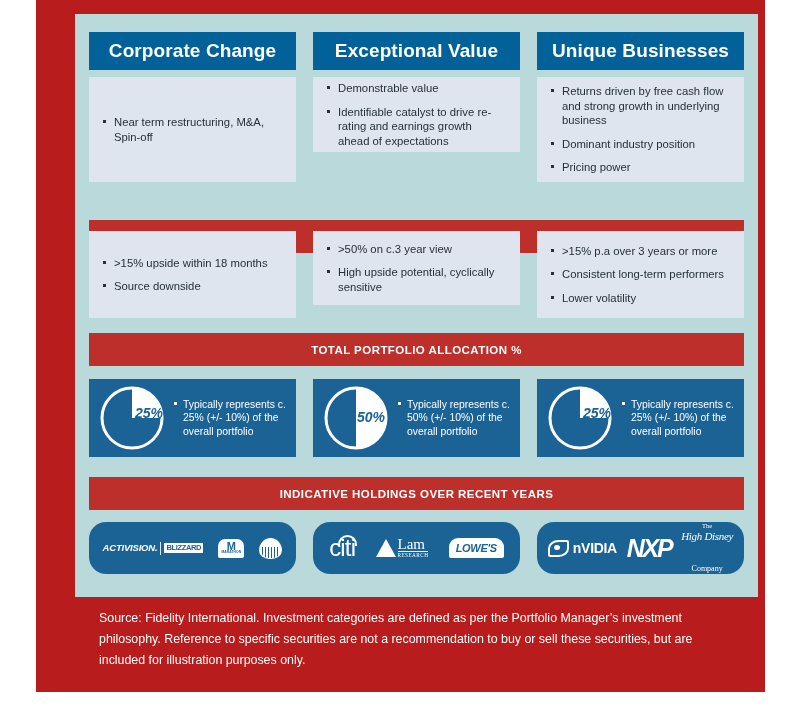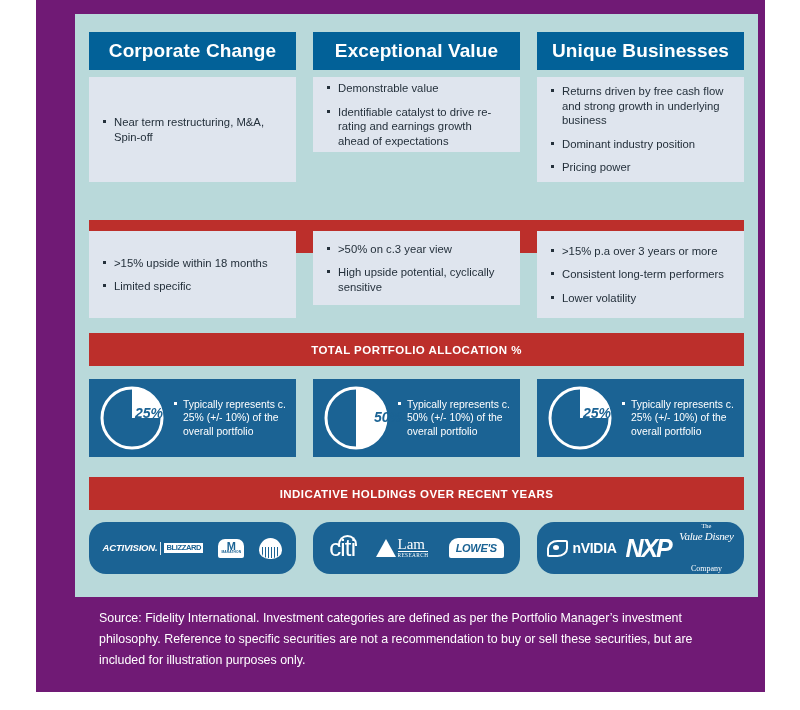--- a/index.html
+++ b/index.html
@@ -14,21 +14,21 @@
     overflow: hidden;
   }
 
   
   #poster {
     position: absolute;
     left: 36px;
     top: 0px;
     width: 729px;
     height: 692px;
-    background: #701a75;
+    background: #b91c1c;
   }
 
   
   #panel {
     position: absolute;
     left: 39px;      
     top: 14px;
     width: 683px;    
     height: 583px;   
     background: #b9d9da;
@@ -126,21 +126,21 @@
   }
   .pie-wrap svg { display: block; }
   .pie-label {
     position: absolute;
     color: #1b6394;
     font-size: 14px;
     font-weight: bold;
     font-style: italic;
   }
   .pie-label.q25 { left: 36px; top: 20px; }
-  .pie-label.q50 { left: 34px; top: 24px; margin-left: 17px; }
+  .pie-label.q50 { left: 34px; top: 24px; }
   .pie-text {
     margin-left: 9px;
     position: relative;
     padding-left: 9px;
     color: #ffffff;
     font-size: 10.4px;
     line-height: 13.6px;
   }
   .pie-text::before {
     content: "";
@@ -328,21 +328,21 @@
     </div>
 
     <div class="banner" style="top:171px;margin-top:35px;">
       <span>EXPECTATIONS</span>
     </div>
 
     <div class="row" style="top:217px;">
       <div class="col card" style="height:87px;">
         <ul>
           <li>&gt;15% upside within 18 months</li>
-          <li>Limited specific</li>
+          <li>Source downside</li>
         </ul>
       </div>
       <div class="col card" style="height:74px;">
         <ul>
           <li>&gt;50% on c.3 year view</li>
           <li>High upside potential, cyclically sensitive</li>
         </ul>
       </div>
       <div class="col card" style="height:87px;">
         <ul>
@@ -436,21 +436,21 @@
       <div class="col logocard">
         <div class="logo l-nvidia">
           <span class="eye"></span>
           <span class="nvtxt">nVIDIA</span>
         </div>
         <div class="logo l-nxp">
           <span>NXP</span>
         </div>
         <div class="logo l-disney">
           <span class="d1">The</span>
-          <span class="d2">Value Disney</span>
+          <span class="d2">High Disney</span>
           <span class="d3">Company</span>
         </div>
       </div>
     </div>
 
   </div>
 
   <div id="source">Source: Fidelity International. Investment categories are defined as per the Portfolio Manager’s investment philosophy. Reference to specific securities are not a recommendation to buy or sell these securities, but are included for illustration purposes only.</div>
 </div>
 

